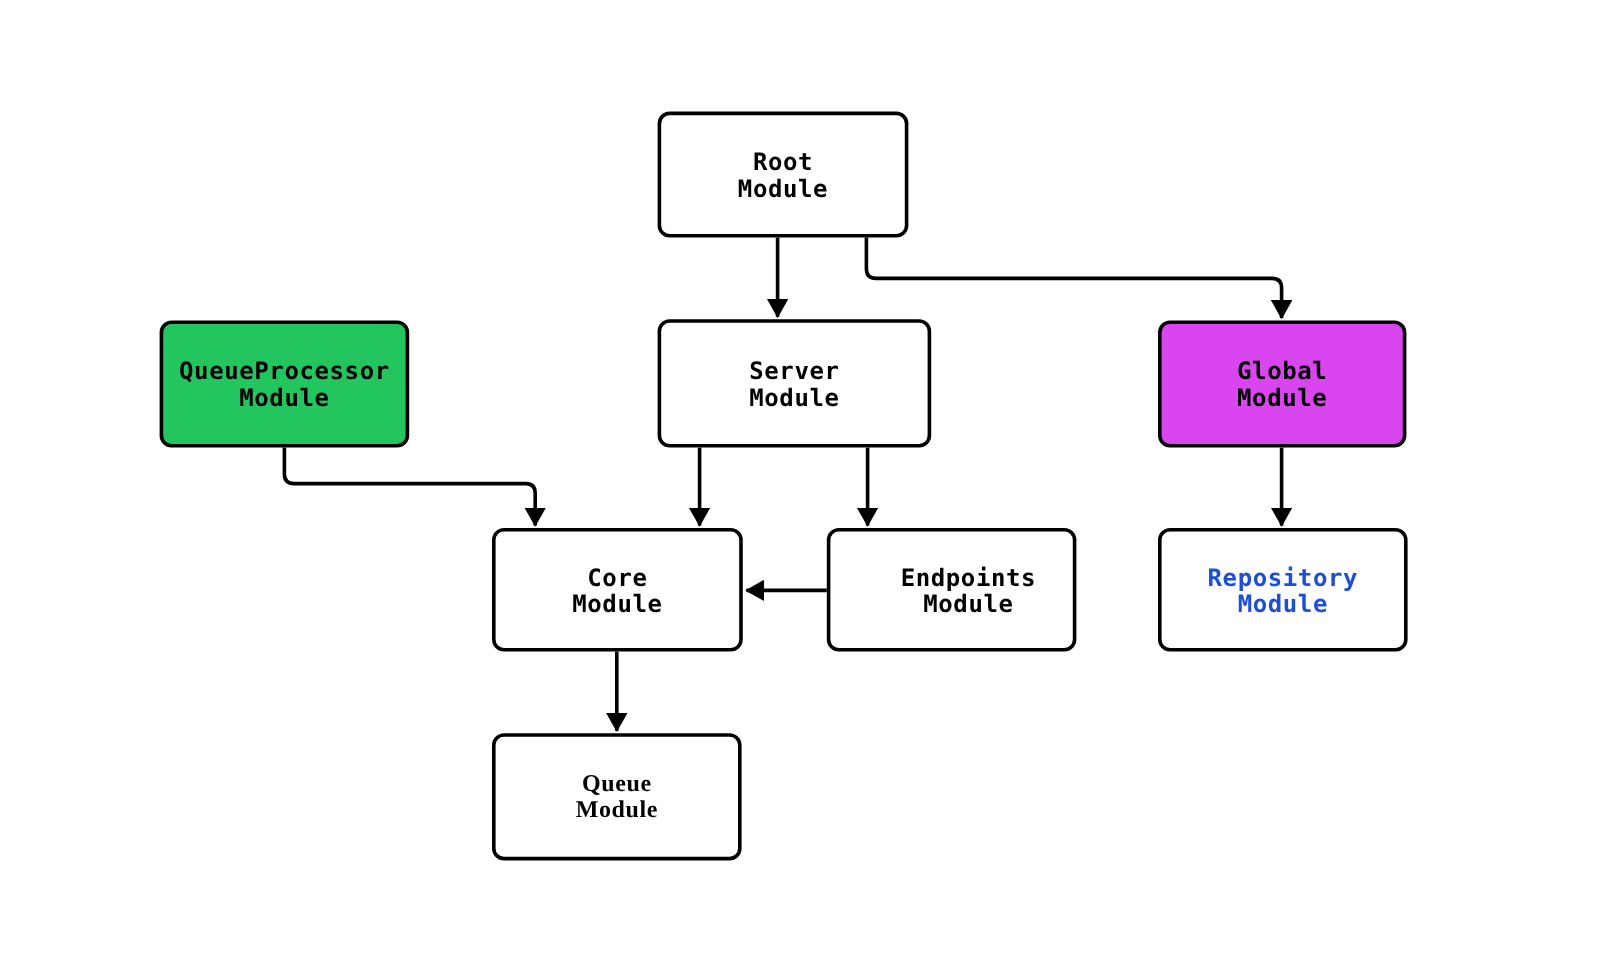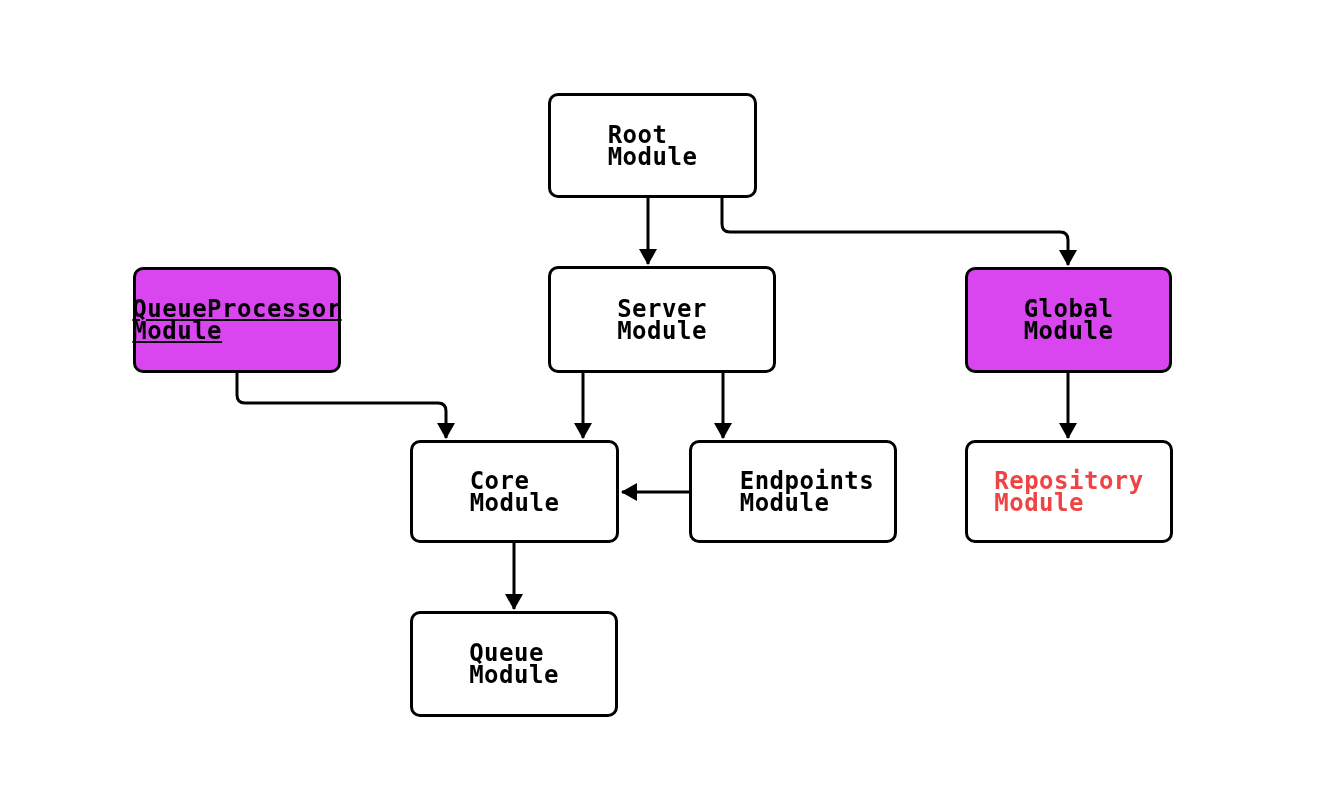--- a/index.html
+++ b/index.html
@@ -26,23 +26,23 @@
   .node {
     position: absolute;
     box-sizing: border-box;
     border: 3px solid #000000;
     border-radius: 10px;
     background: #ffffff;
     color: #000000;
     display: flex;
     align-items: center;
     justify-content: center;
-    text-align: left;
+    text-align: center;
     font-weight: bold;
-    font-size: 24px;
+    font-size: 20px;
     line-height: 22px;
     white-space: pre-line;
     letter-spacing: 0.5px;
   }
 </style>
 </head>
 <body>
 
 <div id="canvas">
   <svg id="edge-layer" viewBox="0 0 1337 809" xmlns="http://www.w3.org/2000/svg">
@@ -58,28 +58,28 @@
         <path class="edge" d="M 583 373 L 583 438" stroke="#000000" stroke-width="3" marker-end="url(#arrowhead)"></path>
         <path class="edge" d="M 723 373 L 723 438" stroke="#000000" stroke-width="3" marker-end="url(#arrowhead)"></path>
         <path class="edge" d="M 689 492 L 622 492" stroke="#000000" stroke-width="3" marker-end="url(#arrowhead)"></path>
         <path class="edge" d="M 1068 373 L 1068 438" stroke="#000000" stroke-width="3" marker-end="url(#arrowhead)"></path>
         <path class="edge" d="M 514 543 L 514 609" stroke="#000000" stroke-width="3" marker-end="url(#arrowhead)"></path>
       </g>
   </svg>
   <div id="node-layer">
       <div class="node" style="left: 548px; top: 93px; width: 209px; height: 105px; border-color: rgb(0, 0, 0); background: rgb(255, 255, 255); color: rgb(0, 0, 0); border-radius: 10px;">Root
 Module</div>
-      <div class="node" style="left: 133px; top: 267px; width: 208px; height: 106px; border-color: rgb(0, 0, 0); background: #d946ef; color: rgb(0, 0, 0); border-radius: 10px; text-decoration: underline;">QueueProcessor
+      <div class="node" style="left: 133px; top: 267px; width: 208px; height: 106px; border-color: rgb(0, 0, 0); background: #22c55e; color: rgb(0, 0, 0); border-radius: 10px;">QueueProcessor
 Module</div>
       <div class="node" style="left: 548px; top: 266px; width: 228px; height: 107px; border-color: rgb(0, 0, 0); background: rgb(255, 255, 255); color: rgb(0, 0, 0); border-radius: 10px;">Server
 Module</div>
       <div class="node" style="left: 965px; top: 267px; width: 207px; height: 106px; border-color: rgb(0, 0, 0); background: #d946ef; color: rgb(0, 0, 0); border-radius: 10px;">Global
 Module</div>
       <div class="node" style="left: 410px; top: 440px; width: 209px; height: 103px; border-color: rgb(0, 0, 0); background: rgb(255, 255, 255); color: rgb(0, 0, 0); border-radius: 10px;">Core
 Module</div>
       <div class="node" style="left: 689px; top: 440px; width: 208px; height: 103px; border-color: rgb(0, 0, 0); background: rgb(255, 255, 255); color: rgb(0, 0, 0); border-radius: 10px; padding-left: 28px;">Endpoints
 Module</div>
-      <div class="node" style="left: 965px; top: 440px; width: 208px; height: 103px; border-color: rgb(0, 0, 0); background: rgb(255, 255, 255); color: #ef4444; border-radius: 10px;">Repository
+      <div class="node" style="left: 965px; top: 440px; width: 208px; height: 103px; border-color: rgb(0, 0, 0); background: rgb(255, 255, 255); color: #1d4ed8; border-radius: 10px;">Repository
 Module</div>
-      <div class="node" style="left: 410px; top: 611px; width: 208px; height: 106px; border-color: rgb(0, 0, 0); background: rgb(255, 255, 255); color: rgb(0, 0, 0); border-radius: 10px;">Queue
+      <div class="node" style="left: 410px; top: 611px; width: 208px; height: 106px; border-color: rgb(0, 0, 0); background: rgb(255, 255, 255); color: rgb(0, 0, 0); border-radius: 10px; font-family: Liberation Serif, serif;">Queue
 Module</div>
     </div>
 </div>
 
 </body></html>

